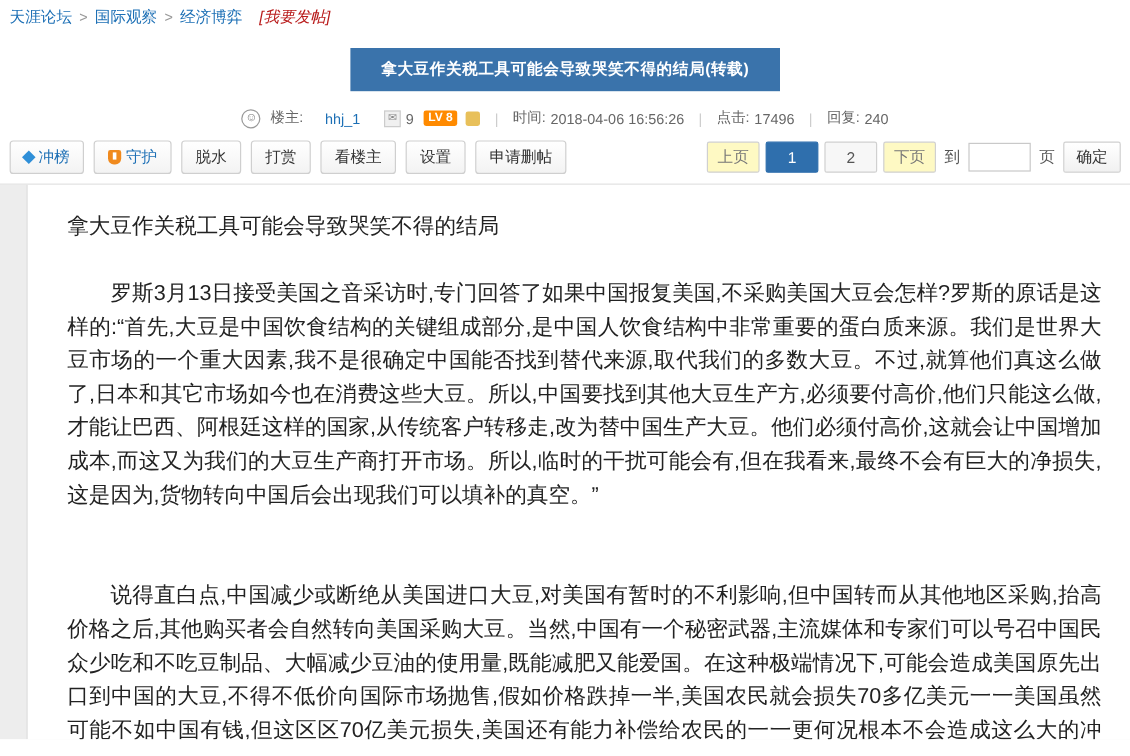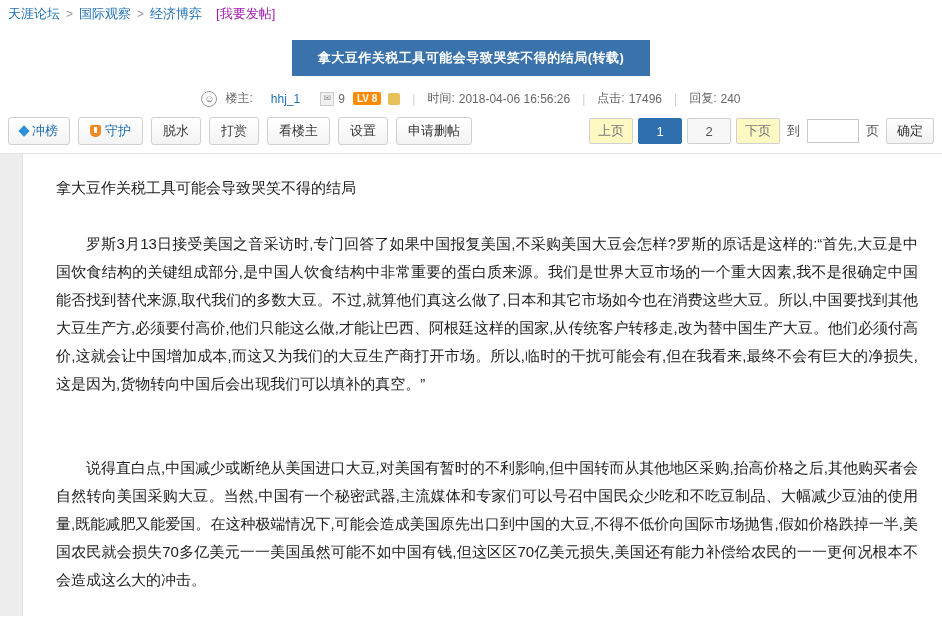--- a/index.html
+++ b/index.html
@@ -32,21 +32,22 @@
     text-decoration: none;
     cursor: pointer;
   }
   .breadcrumb .sep {
     margin: 0 6px;
     color: #999;
     font-size: 12px;
   }
   .breadcrumb .post-link {
     margin-left: 14px;
-    color: #a21caf;
+    color: #b91c1c;
+    font-style: italic;
   }
 
   
   .title-wrap {
     display: flex;
     justify-content: center;
     margin-top: 12px;
   }
   .title-box {
     background: #3a73ab;
@@ -230,21 +231,21 @@
     width: 22px;
     background: #ededed;
     border-right: 1px solid #e0e0e0;
   }
   .post-body {
     margin-left: 22px;
     background: #ffffff;
     height: 100%;
     padding: 20px 24px 0 34px;
     box-sizing: border-box;
-    font-size: 15px;
+    font-size: 18px;
     line-height: 28px;
     color: #222;
   }
   .post-body p {
     margin: 0 0 0 0;
     text-align: justify;
   }
   .p-indent { text-indent: 2em; }
   .p-gap { height: 28px; }
 </style>

